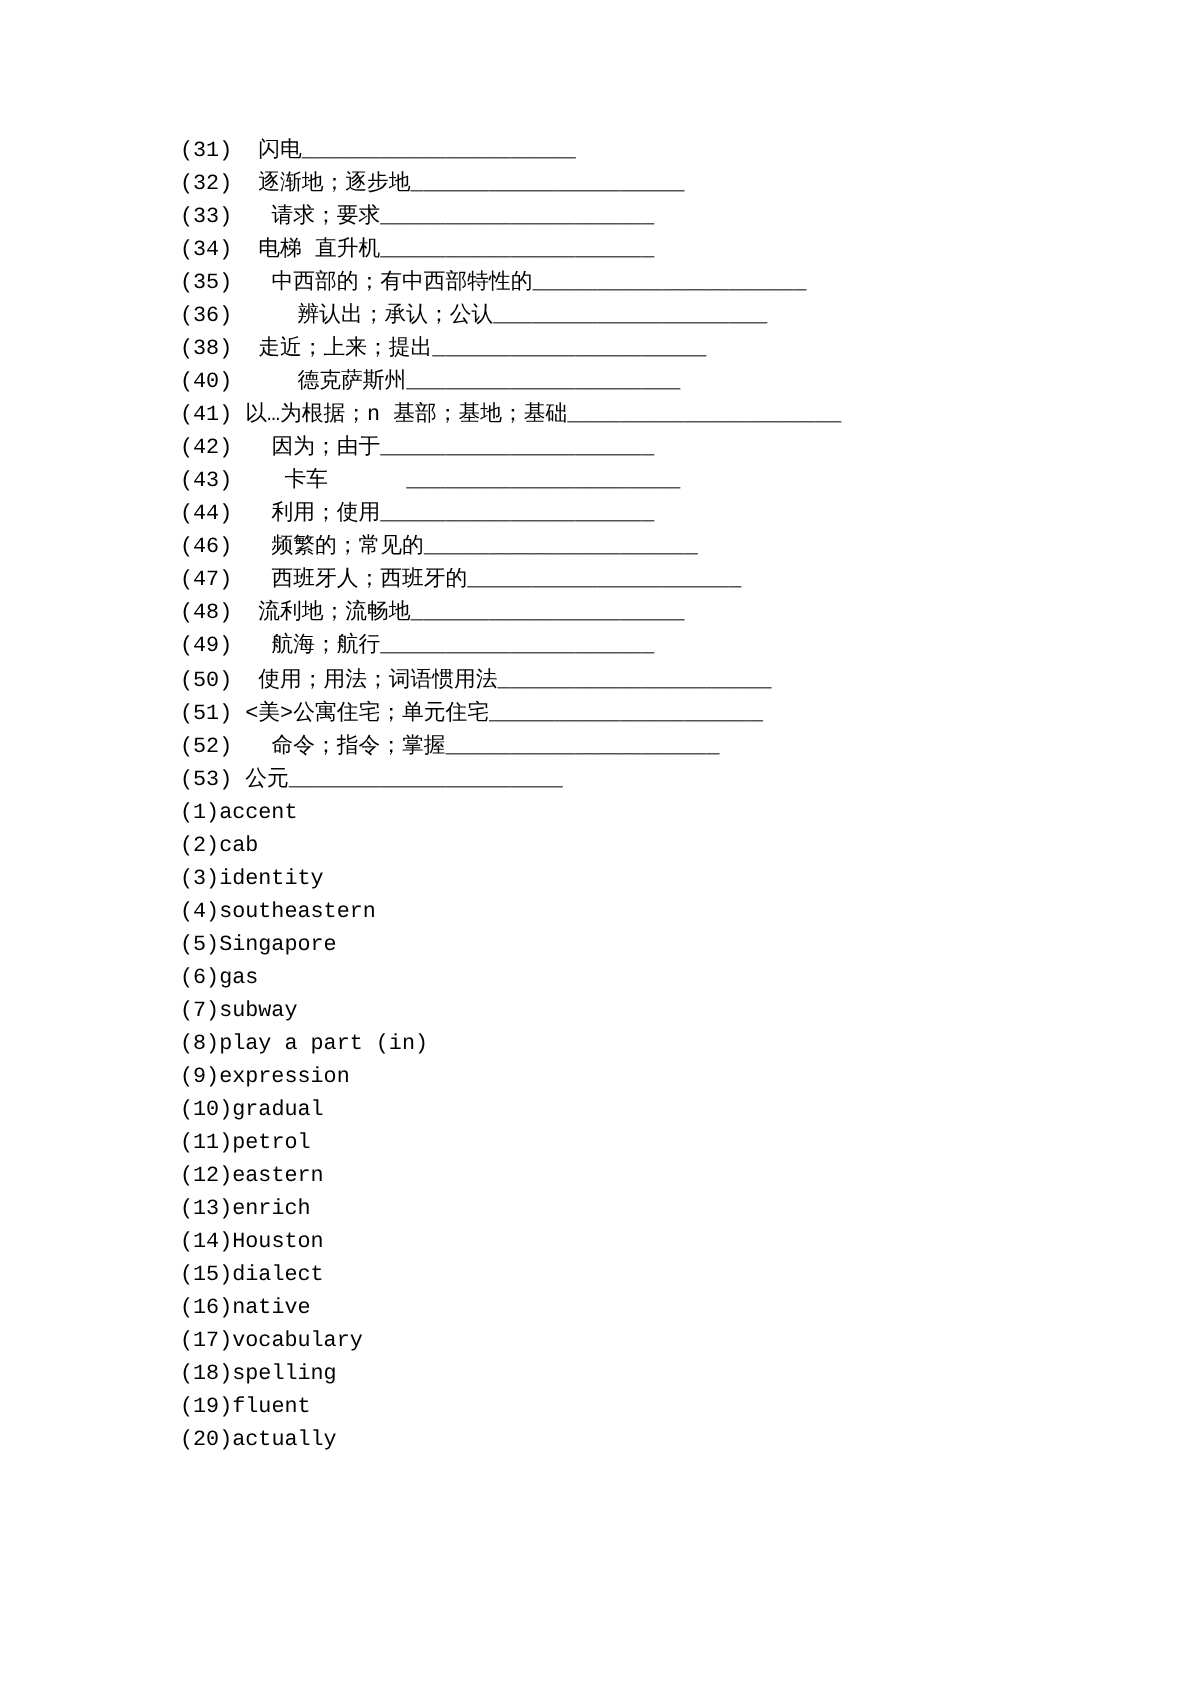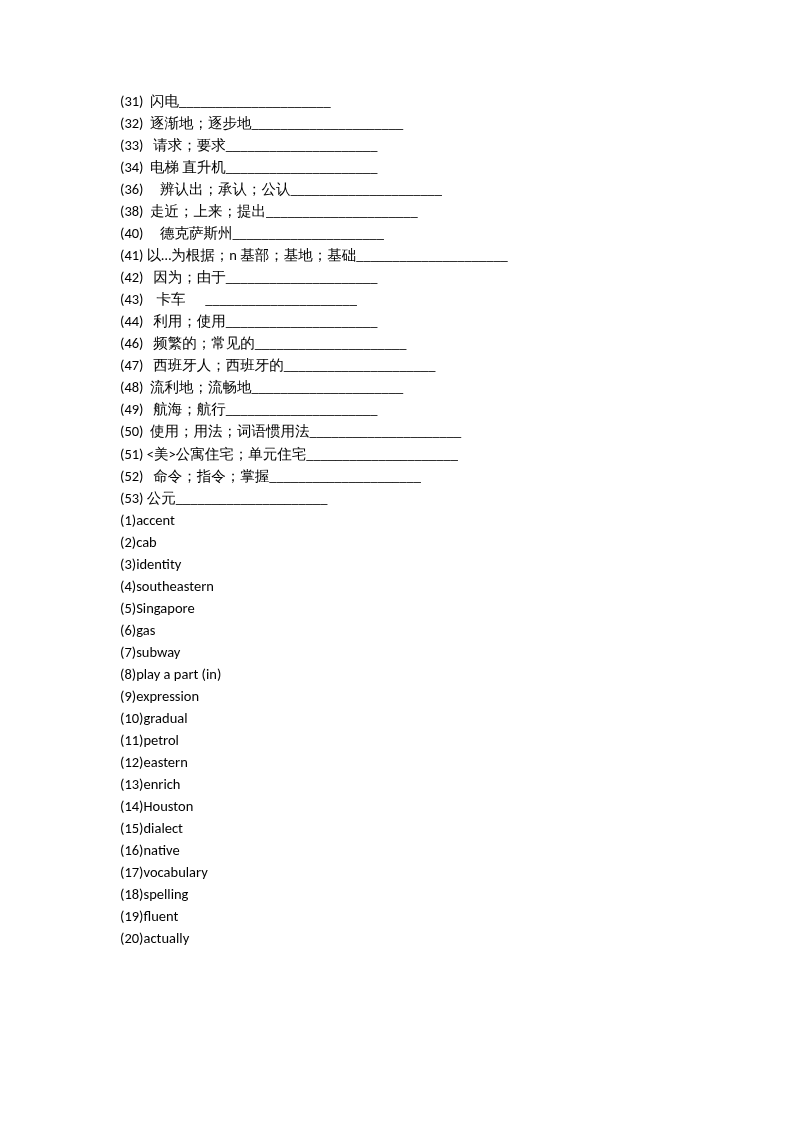--- a/index.html
+++ b/index.html
@@ -8,34 +8,36 @@
     font-family: "Calibri", "Microsoft YaHei", "SimSun", sans-serif;
     font-size: 14.5px;
     color: #000;
     background: #fff;
     width: 794px;
     height: 1123px;
   }
   .page {
     padding: 90px 16px 0 120px;
     line-height: 1.52;
+    font-family: Liberation Mono, monospace;
   }
   .line {
     white-space: pre;
   }
 </style>
 </head>
 <body>
 
 <div class="page">
   <div id="fill-section">
       <div class="line"><span>(31)</span><span>  闪电_____________________</span></div>
       <div class="line"><span>(32)</span><span>  逐渐地；逐步地_____________________</span></div>
       <div class="line"><span>(33)</span><span>   请求；要求_____________________</span></div>
       <div class="line"><span>(34)</span><span>  电梯 直升机_____________________</span></div>
+      <div class="line"><span>(35)</span><span>   中西部的；有中西部特性的_____________________</span></div>
       <div class="line"><span>(36)</span><span>     辨认出；承认；公认_____________________</span></div>
       <div class="line"><span>(38)</span><span>  走近；上来；提出_____________________</span></div>
       <div class="line"><span>(40)</span><span>     德克萨斯州_____________________</span></div>
       <div class="line"><span>(41)</span><span> 以…为根据；n 基部；基地；基础_____________________</span></div>
       <div class="line"><span>(42)</span><span>   因为；由于_____________________</span></div>
       <div class="line"><span>(43)</span><span>    卡车      _____________________</span></div>
       <div class="line"><span>(44)</span><span>   利用；使用_____________________</span></div>
       <div class="line"><span>(46)</span><span>   频繁的；常见的_____________________</span></div>
       <div class="line"><span>(47)</span><span>   西班牙人；西班牙的_____________________</span></div>
       <div class="line"><span>(48)</span><span>  流利地；流畅地_____________________</span></div>

